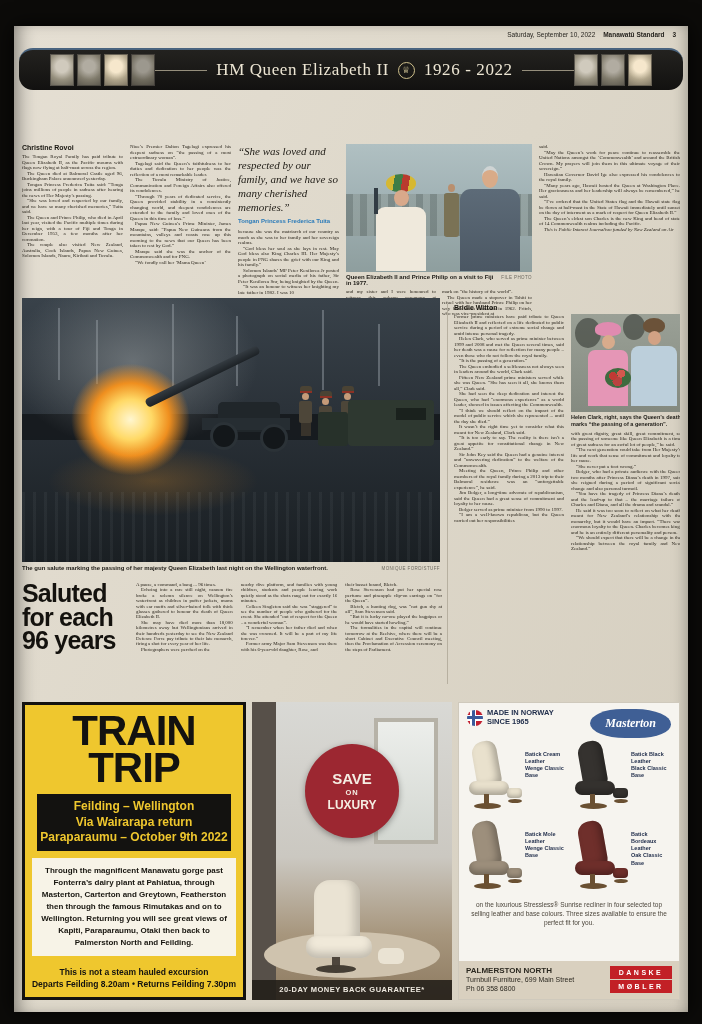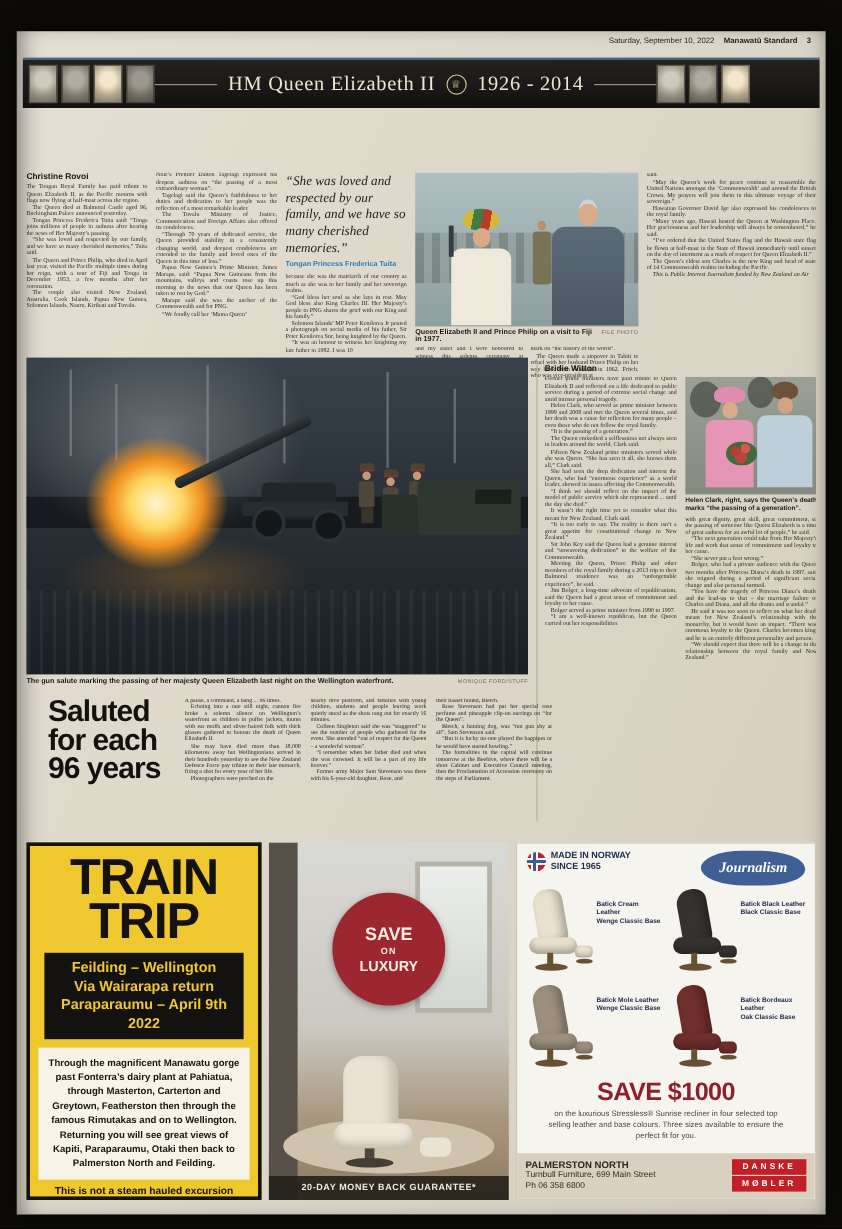--- a/index.html
+++ b/index.html
@@ -7,21 +7,21 @@
   .paper{position:absolute;left:14px;top:26px;width:674px;height:986px;
     background:linear-gradient(115deg,#e5dfd3 0%,#ddd7c9 50%,#d5cebf 100%);
     box-shadow:0 0 20px rgba(0,0,0,.85), inset 14px 0 20px -12px rgba(0,0,0,.5), inset -9px 0 16px -9px rgba(0,0,0,.35);}
   
   .topstrip{position:absolute;top:5px;right:12px;font-size:6.5px;color:#26241f;}
   .topstrip .b{font-weight:bold;}
   .topstrip span{margin-left:6px;}
   
   .banner{position:absolute;top:22px;left:5px;right:5px;height:42px;
     background:linear-gradient(180deg,#23221f,#121110);border-top:2px solid #49637e;
-    display:flex;align-items:center;justify-content:flex-start;padding:0 5px;box-sizing:border-box;}
+    display:flex;align-items:center;justify-content:center;padding:0 5px;box-sizing:border-box;border-radius:14px;}
   .stamps{display:flex;gap:3px;}
   .stamp{width:22px;height:30px;border:1px solid #5a564e;background:radial-gradient(circle at 50% 38%,#d0cabd 0 28%,#97917f 62%,#6e695d 100%);}
   .stamp:nth-child(2){filter:brightness(.85);}
   .stamp:nth-child(3){filter:brightness(1.08) sepia(.3);}
   .stamp:nth-child(4){filter:brightness(.75);}
   .banner-center{display:flex;align-items:center;gap:9px;color:#ece5d3;font:400 17px "Liberation Serif",serif;letter-spacing:.6px;}
   .hrule{width:52px;height:1px;background:#958e7c;}
   .crest{width:15px;height:15px;border:1px solid #cfc08c;border-radius:50%;color:#e7d9a4;font-size:9px;line-height:15px;text-align:center;flex:none;}
   
   .headline{position:absolute;top:68px;left:8px;width:660px;margin:0;font:700 43px/0.96 "Liberation Serif",serif;letter-spacing:-1.5px;color:#17140f;}
@@ -102,27 +102,27 @@
   .k-flowers{position:absolute;left:34px;top:54px;width:26px;height:20px;border-radius:50%;
     background:radial-gradient(circle at 30% 40%,#c03a34 0 4px,transparent 4px),
     radial-gradient(circle at 62% 28%,#d4584e 0 4px,transparent 4px),
     radial-gradient(circle at 48% 66%,#b8433f 0 5px,transparent 5px),#3f6b3f;}
   .k-clark{position:absolute;right:4px;top:4px;width:46px;}
   .kc-hair{width:22px;height:15px;background:#6b5239;border-radius:50% 50% 40% 40%;margin:0 auto;}
   .kc-face{width:13px;height:14px;border-radius:50%;background:#d2a284;margin:-2px auto 0;}
   .kc-jacket{width:46px;height:60px;background:#bccfdb;border-radius:8px 8px 0 0;margin-top:1px;}
   .clark-caption{font:700 5.5px/1.25 "Liberation Sans",sans-serif;color:#1d1b16;margin-bottom:3px;}
   
-  .saluted{position:absolute;top:556px;left:8px;width:420px;height:114px;display:flex;gap:8px;overflow:hidden;margin-left:18px;}
+  .saluted{position:absolute;top:556px;left:8px;width:420px;height:114px;display:flex;gap:8px;overflow:hidden;}
   .sal-head{margin:0;width:106px;flex:none;font:800 25px/0.94 "Liberation Sans",sans-serif;letter-spacing:-.8px;color:#14120e;}
   .saluted .col{flex:1;}
   .saluted .news p{font-size:4.9px;}
   
   .ads{position:absolute;left:8px;right:8px;top:676px;bottom:12px;display:flex;gap:6px;}
-  .train-ad{width:196px;flex:none;background:var(--train-yellow);border:3px solid #131210;box-sizing:border-box;display:flex;flex-direction:column;overflow:hidden;}
+  .train-ad{width:224px;flex:none;background:var(--train-yellow);border:3px solid #131210;box-sizing:border-box;display:flex;flex-direction:column;overflow:hidden;}
   .train-title{font:800 42px/0.88 "Liberation Sans",sans-serif;text-align:center;letter-spacing:-1px;padding-top:8px;color:#131210;white-space:pre-line;}
   .train-box{background:#131210;margin:7px 12px 0;padding:5px 2px;text-align:center;color:var(--train-yellow);font:700 12px/1.3 "Liberation Sans",sans-serif;}
   .train-body{background:#f7f3e7;margin:7px 7px 0;padding:7px 5px;font:700 8px/1.5 "Liberation Sans",sans-serif;text-align:center;color:#17150f;}
   .train-foot{margin-top:auto;padding:4px 2px 6px;text-align:center;color:#131210;}
   .tf1{font:700 8.5px/1.4 "Liberation Sans",sans-serif;}
   .tf2{font:700 8.5px/1.4 "Liberation Sans",sans-serif;}
   
   .lux-ad{width:200px;flex:none;position:relative;overflow:hidden;
     background:linear-gradient(180deg,#d9d9d5 0%,#cbc8c1 52%,#a7967d 78%,#8d7a60 100%);}
   .lux-wall{position:absolute;left:0;top:0;width:24px;height:100%;background:#575049;}
@@ -189,21 +189,21 @@
       <div class="stamps">
         <div class="stamp"></div>
         <div class="stamp"></div>
         <div class="stamp"></div>
         <div class="stamp"></div>
       </div>
       <div class="banner-center">
         <span class="hrule"></span>
         <span>HM Queen Elizabeth II</span>
         <span class="crest">♕</span>
-        <span>1926 - 2014</span>
+        <span>1926 - 2022</span>
         <span class="hrule"></span>
       </div>
       <div class="stamps">
         <div class="stamp"></div>
         <div class="stamp"></div>
         <div class="stamp"></div>
       </div>
     </div>
 
 
@@ -392,21 +392,21 @@
       </div>
     </div>
 
     <div class="ads">
       <div class="train-ad">
         <div class="train-title">TRAIN
 TRIP</div>
         <div class="train-box">
           <div>Feilding – Wellington</div>
           <div>Via Wairarapa return</div>
-          <div>Paraparaumu – April 9th 2022</div>
+          <div>Paraparaumu – October 9th 2022</div>
         </div>
         <div class="train-body">Through the magnificent Manawatu gorge past Fonterra’s dairy plant at Pahiatua, through Masterton, Carterton and Greytown, Featherston then through the famous Rimutakas and on to Wellington. Returning you will see great views of Kapiti, Paraparaumu, Otaki then back to Palmerston North and Feilding.</div>
         <div class="train-foot">
           <div class="tf1">This is not a steam hauled excursion</div>
           <div class="tf2">Departs Feilding 8.20am • Returns Feilding 7.30pm</div>
 
         </div>
       </div>
 
       <div class="lux-ad">
@@ -426,21 +426,21 @@
         <div class="lux-strip">20-DAY MONEY BACK GUARANTEE*</div>
       </div>
 
       <div class="sl-ad">
         <div class="sl-head">
           <div class="made">
             <div class="flag"></div>
             <div class="made-text">MADE IN NORWAY
 SINCE 1965</div>
           </div>
-          <div class="sl-logo">Journalism</div>
+          <div class="sl-logo">Masterton</div>
         </div>
         <div class="sl-grid">
           <div class="sl-cell">
             <div class="chair" style="--chair:#e9e1cd">
               <div class="c-back"></div>
                 <div class="c-seat"></div>
                 <div class="c-stem"></div>
                 <div class="c-disc"></div>
                 <div class="c-otto"></div>
                 <div class="c-odisc"></div>
@@ -487,21 +487,20 @@
                 <div class="c-otto"></div>
                 <div class="c-odisc"></div>
             </div>
             <div class="c-label">
               <div>Batick Bordeaux Leather</div>
               <div>Oak Classic Base</div>
             </div>
           </div>
         </div>
         <div class="sl-save">
-          <div class="sv1">SAVE $1000</div>
           <div class="sv2">on the luxurious Stressless® Sunrise recliner in four selected top selling leather and base colours. Three sizes available to ensure the perfect fit for you.</div>
         </div>
         <div class="sl-foot">
           <div class="store">
             <div class="st1">PALMERSTON NORTH</div>
             <div class="st2">Turnbull Furniture, 699 Main Street</div>
             <div class="st3">Ph 06 358 6800</div>
 
           </div>
 

